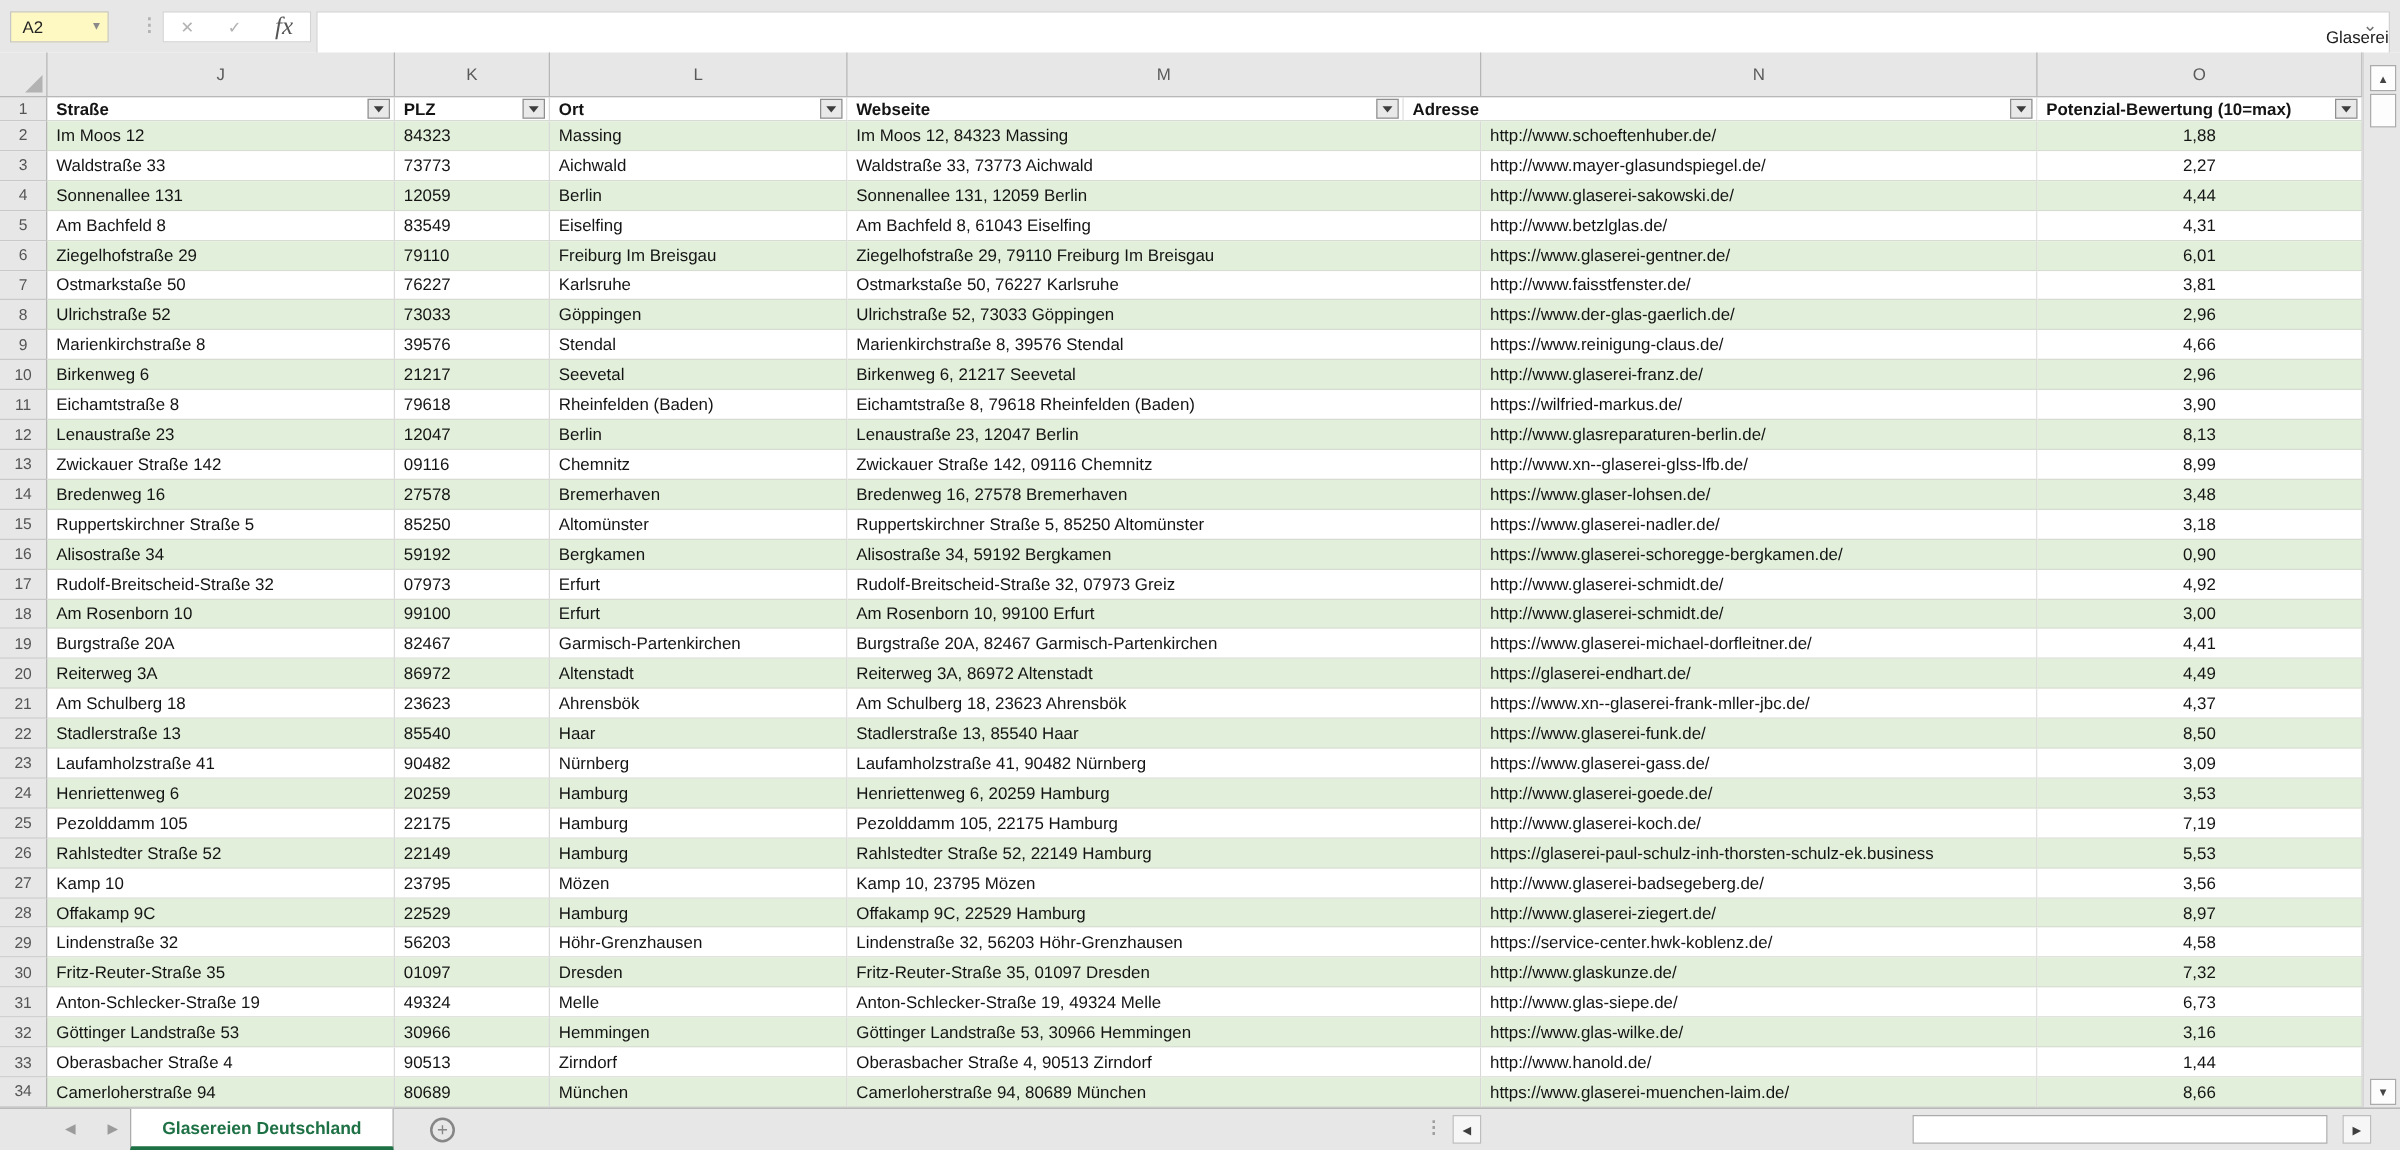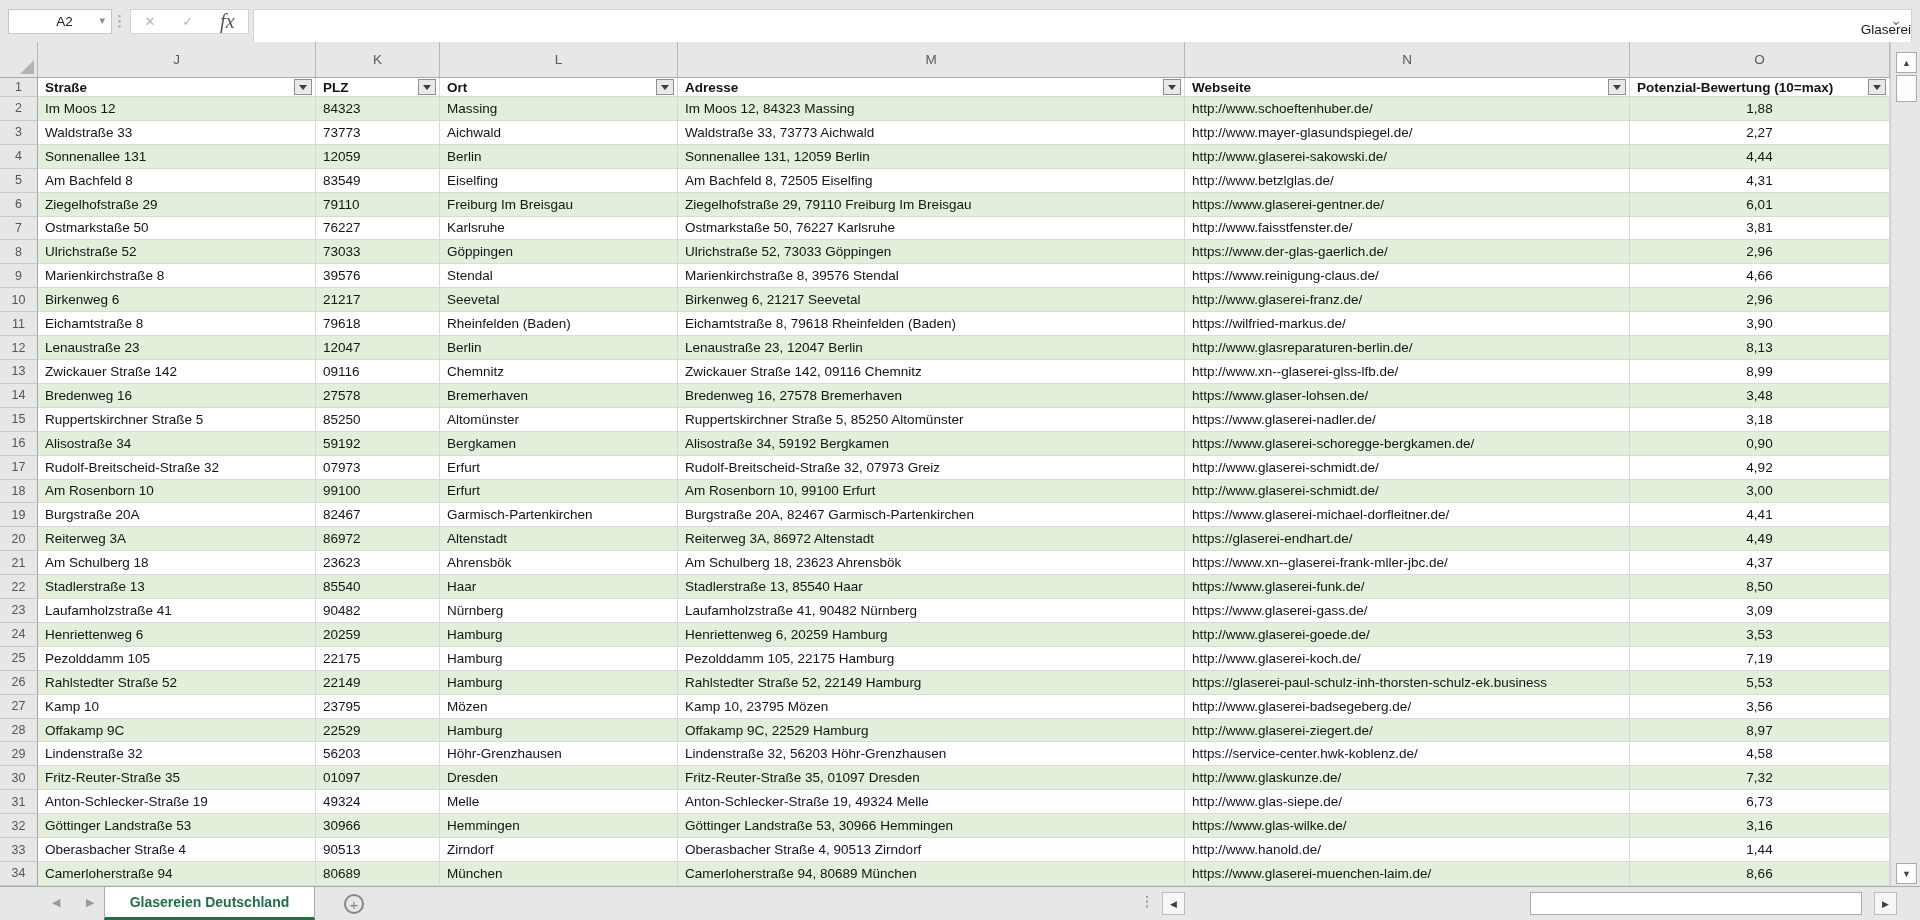--- a/index.html
+++ b/index.html
@@ -2,23 +2,23 @@
 <html><head>
 <meta charset="utf-8">
 <style>
   * { box-sizing: border-box; margin: 0; padding: 0; }
   html,body { width:1920px; height:920px; overflow:hidden;
     font-family:"Liberation Sans", sans-serif; background:#fff; }
   #app { position:relative; width:1920px; height:920px; background:#fff; }
 
   
   .topbar { position:absolute; left:0; top:0; width:1920px; height:42px; background:#e7e7e7; }
-  .name-box { position:absolute; left:8px; top:9px; width:104px; height:25px; background:#ffffff;
+  .name-box { position:absolute; left:8px; top:9px; width:79px; height:25px; background:#fef9c3;
     border:1px solid #c6c6c6; display:flex; align-items:center; font-size:13.5px; color:#222;
-    padding-left:9px;justify-content:center; }
+    padding-left:9px; }
   .nb-caret { position:absolute; right:6px; top:4px; font-size:11px; color:#8a8a8a; }
   .tb-grip { position:absolute; left:112px; top:8px; height:26px; width:14px; color:#b2b2b2;
     font-size:15px; line-height:26px; text-align:center; font-weight:bold; }
   .fx-group { position:absolute; left:130px; top:9px; width:119px; height:25px; background:#fff;
     border:1px solid #d2d2d2; display:flex; align-items:center; justify-content:space-around; }
   .btn-x, .btn-check { color:#b3b3b3; font-size:13px; }
   .btn-fx { color:#555; font-size:20px; font-style:italic; font-family:"Liberation Serif", serif; }
   .formula-input { position:absolute; left:253px; top:9px; right:8px; height:41px; background:#fff;
     border:1px solid #d2d2d2; display:flex; align-items:center; font-size:13.5px; color:#1a1a1a;
     padding-left:11px;justify-content:flex-end; }
@@ -130,26 +130,26 @@
           <div class="filter"></div>
         </div>
         <div class="cell hcell c1">
           <div class="hlabel" style="overflow: hidden; white-space: nowrap;">PLZ</div>
           <div class="filter"></div>
         </div>
         <div class="cell hcell c2">
           <div class="hlabel" style="overflow: hidden; white-space: nowrap;">Ort</div>
           <div class="filter"></div>
         </div>
+        <div class="cell hcell c4">
+          <div class="hlabel" style="overflow: hidden; white-space: nowrap;">Webseite</div>
+          <div class="filter"></div>
+        </div>
         <div class="cell hcell c3">
           <div class="hlabel" style="overflow: hidden; white-space: nowrap;">Adresse</div>
-          <div class="filter"></div>
-        </div>
-        <div class="cell hcell c4">
-          <div class="hlabel" style="overflow: hidden; white-space: nowrap;">Webseite</div>
           <div class="filter"></div>
         </div>
         <div class="cell hcell c5">
           <div class="hlabel" style="overflow: hidden; white-space: nowrap;">Potenzial-Bewertung (10=max)</div>
           <div class="filter"></div>
         </div>
       </div>
 
   <div class="drow band">
         <div class="rn">2</div>
@@ -176,21 +176,21 @@
         <div class="cell c2">Berlin</div>
         <div class="cell c3">Sonnenallee 131, 12059 Berlin</div>
         <div class="cell c4">http://www.glaserei-sakowski.de/</div>
         <div class="cell c5 center">4,44</div>
       </div>
       <div class="drow">
         <div class="rn">5</div>
         <div class="cell c0">Am Bachfeld 8</div>
         <div class="cell c1">83549</div>
         <div class="cell c2">Eiselfing</div>
-        <div class="cell c3">Am Bachfeld 8, 72505 Eiselfing</div>
+        <div class="cell c3">Am Bachfeld 8, 61043 Eiselfing</div>
         <div class="cell c4">http://www.betzlglas.de/</div>
         <div class="cell c5 center">4,31</div>
       </div>
       <div class="drow band">
         <div class="rn">6</div>
         <div class="cell c0">Ziegelhofstraße 29</div>
         <div class="cell c1">79110</div>
         <div class="cell c2">Freiburg Im Breisgau</div>
         <div class="cell c3">Ziegelhofstraße 29, 79110 Freiburg Im Breisgau</div>
         <div class="cell c4">https://www.glaserei-gentner.de/</div>

